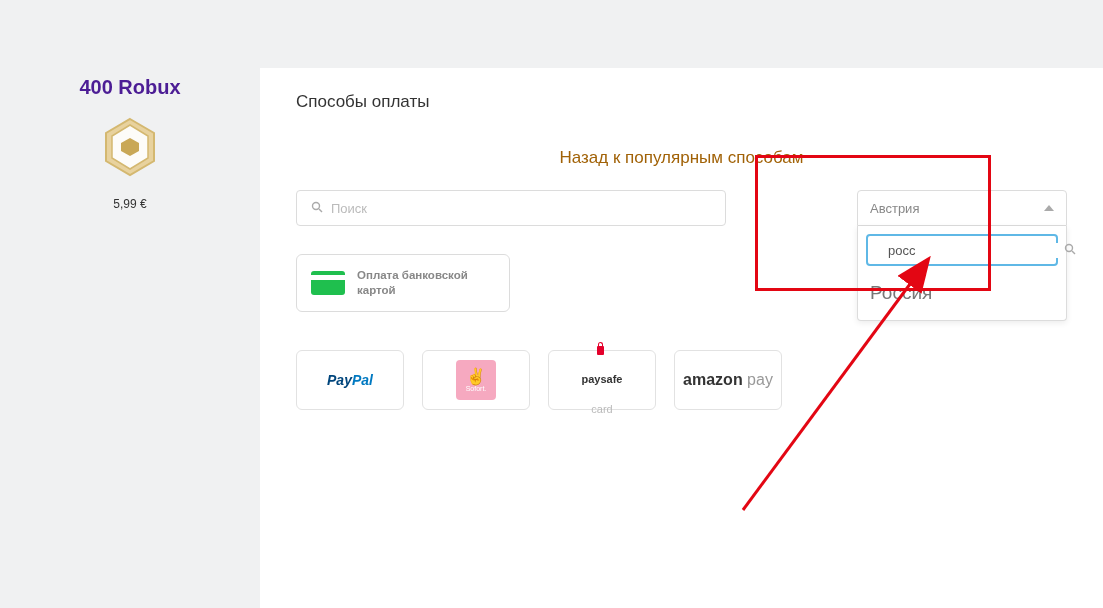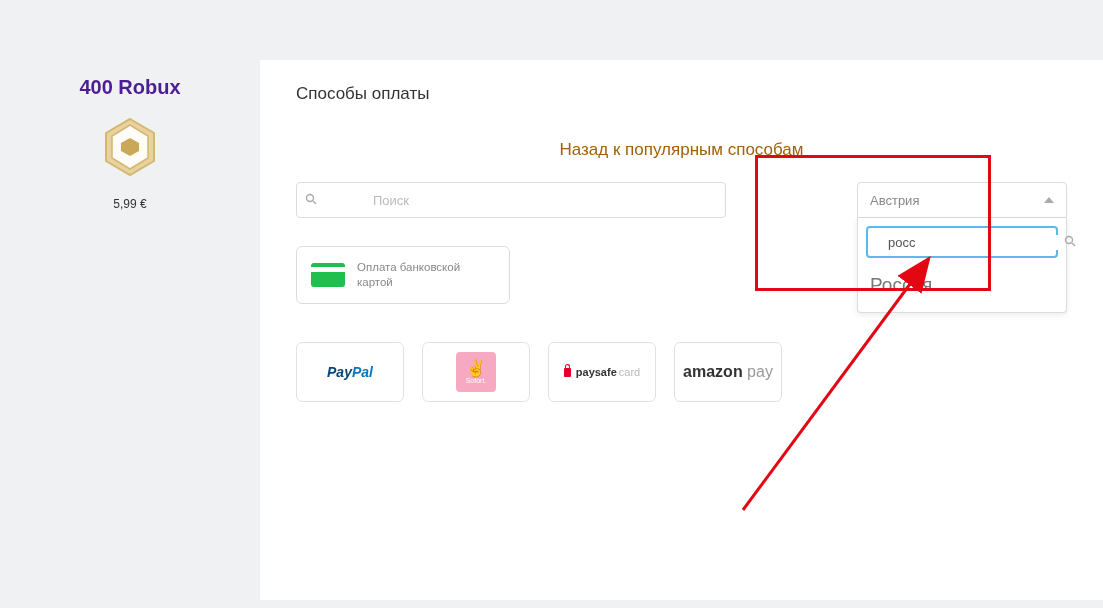--- a/index.html
+++ b/index.html
@@ -37,20 +37,21 @@
       font-size: 12px;
       font-weight: 500;
       color: #333;
     }
     .main {
       flex: 1;
       background: #fff;
       padding: 24px 36px;
       min-height: 540px;
       position: relative;
+      margin-top: 8px;
     }
     .section-title {
       font-size: 17px;
       font-weight: 500;
       color: #333;
       margin-bottom: 36px;
     }
     .back-link {
       text-align: center;
       color: #a16207;
@@ -65,23 +66,22 @@
       position: relative;
     }
     .search-box {
       flex: 1;
       max-width: 430px;
       height: 36px;
       border: 1px solid #dcdcdc;
       border-radius: 4px;
       display: flex;
       align-items: center;
-      padding: 0 8px;
-      background: #fff;
-      gap: 48px;
+      padding: 0 14px;
+      background: #fff;
     }
     .search-icon {
       color: #aaa;
       margin-right: 8px;
       font-size: 12px;
     }
     .search-input {
       border: none;
       outline: none;
       flex: 1;
@@ -159,20 +159,21 @@
       width: 214px;
       height: 58px;
       border: 1px solid #dcdcdc;
       border-radius: 6px;
       display: flex;
       align-items: center;
       padding: 0 14px;
       gap: 12px;
       margin-bottom: 38px;
       cursor: pointer;
+      font-weight: bold;
     }
     .card-icon {
       width: 34px;
       height: 24px;
       border-radius: 3px;
       background: #1fbf4e;
       position: relative;
       flex-shrink: 0;
     }
     .card-icon::before {
@@ -220,21 +221,22 @@
       color: #fff;
       font-size: 7px;
     }
     .sofort-tile .hand { font-size: 16px; line-height: 1; }
     .paysafe {
       font-size: 11px;
       font-weight: 600;
       color: #333;
       display: flex;
       align-items: center;
-      gap: 2px;
+      gap: 18px;
+      flex-direction: column;
     }
     .paysafe .lock {
       width: 7px; height: 9px;
       background: #e4002b;
       border-radius: 1px;
       position: relative;
       margin-right: 3px;
     }
     .paysafe .lock::before {
       content: '';

